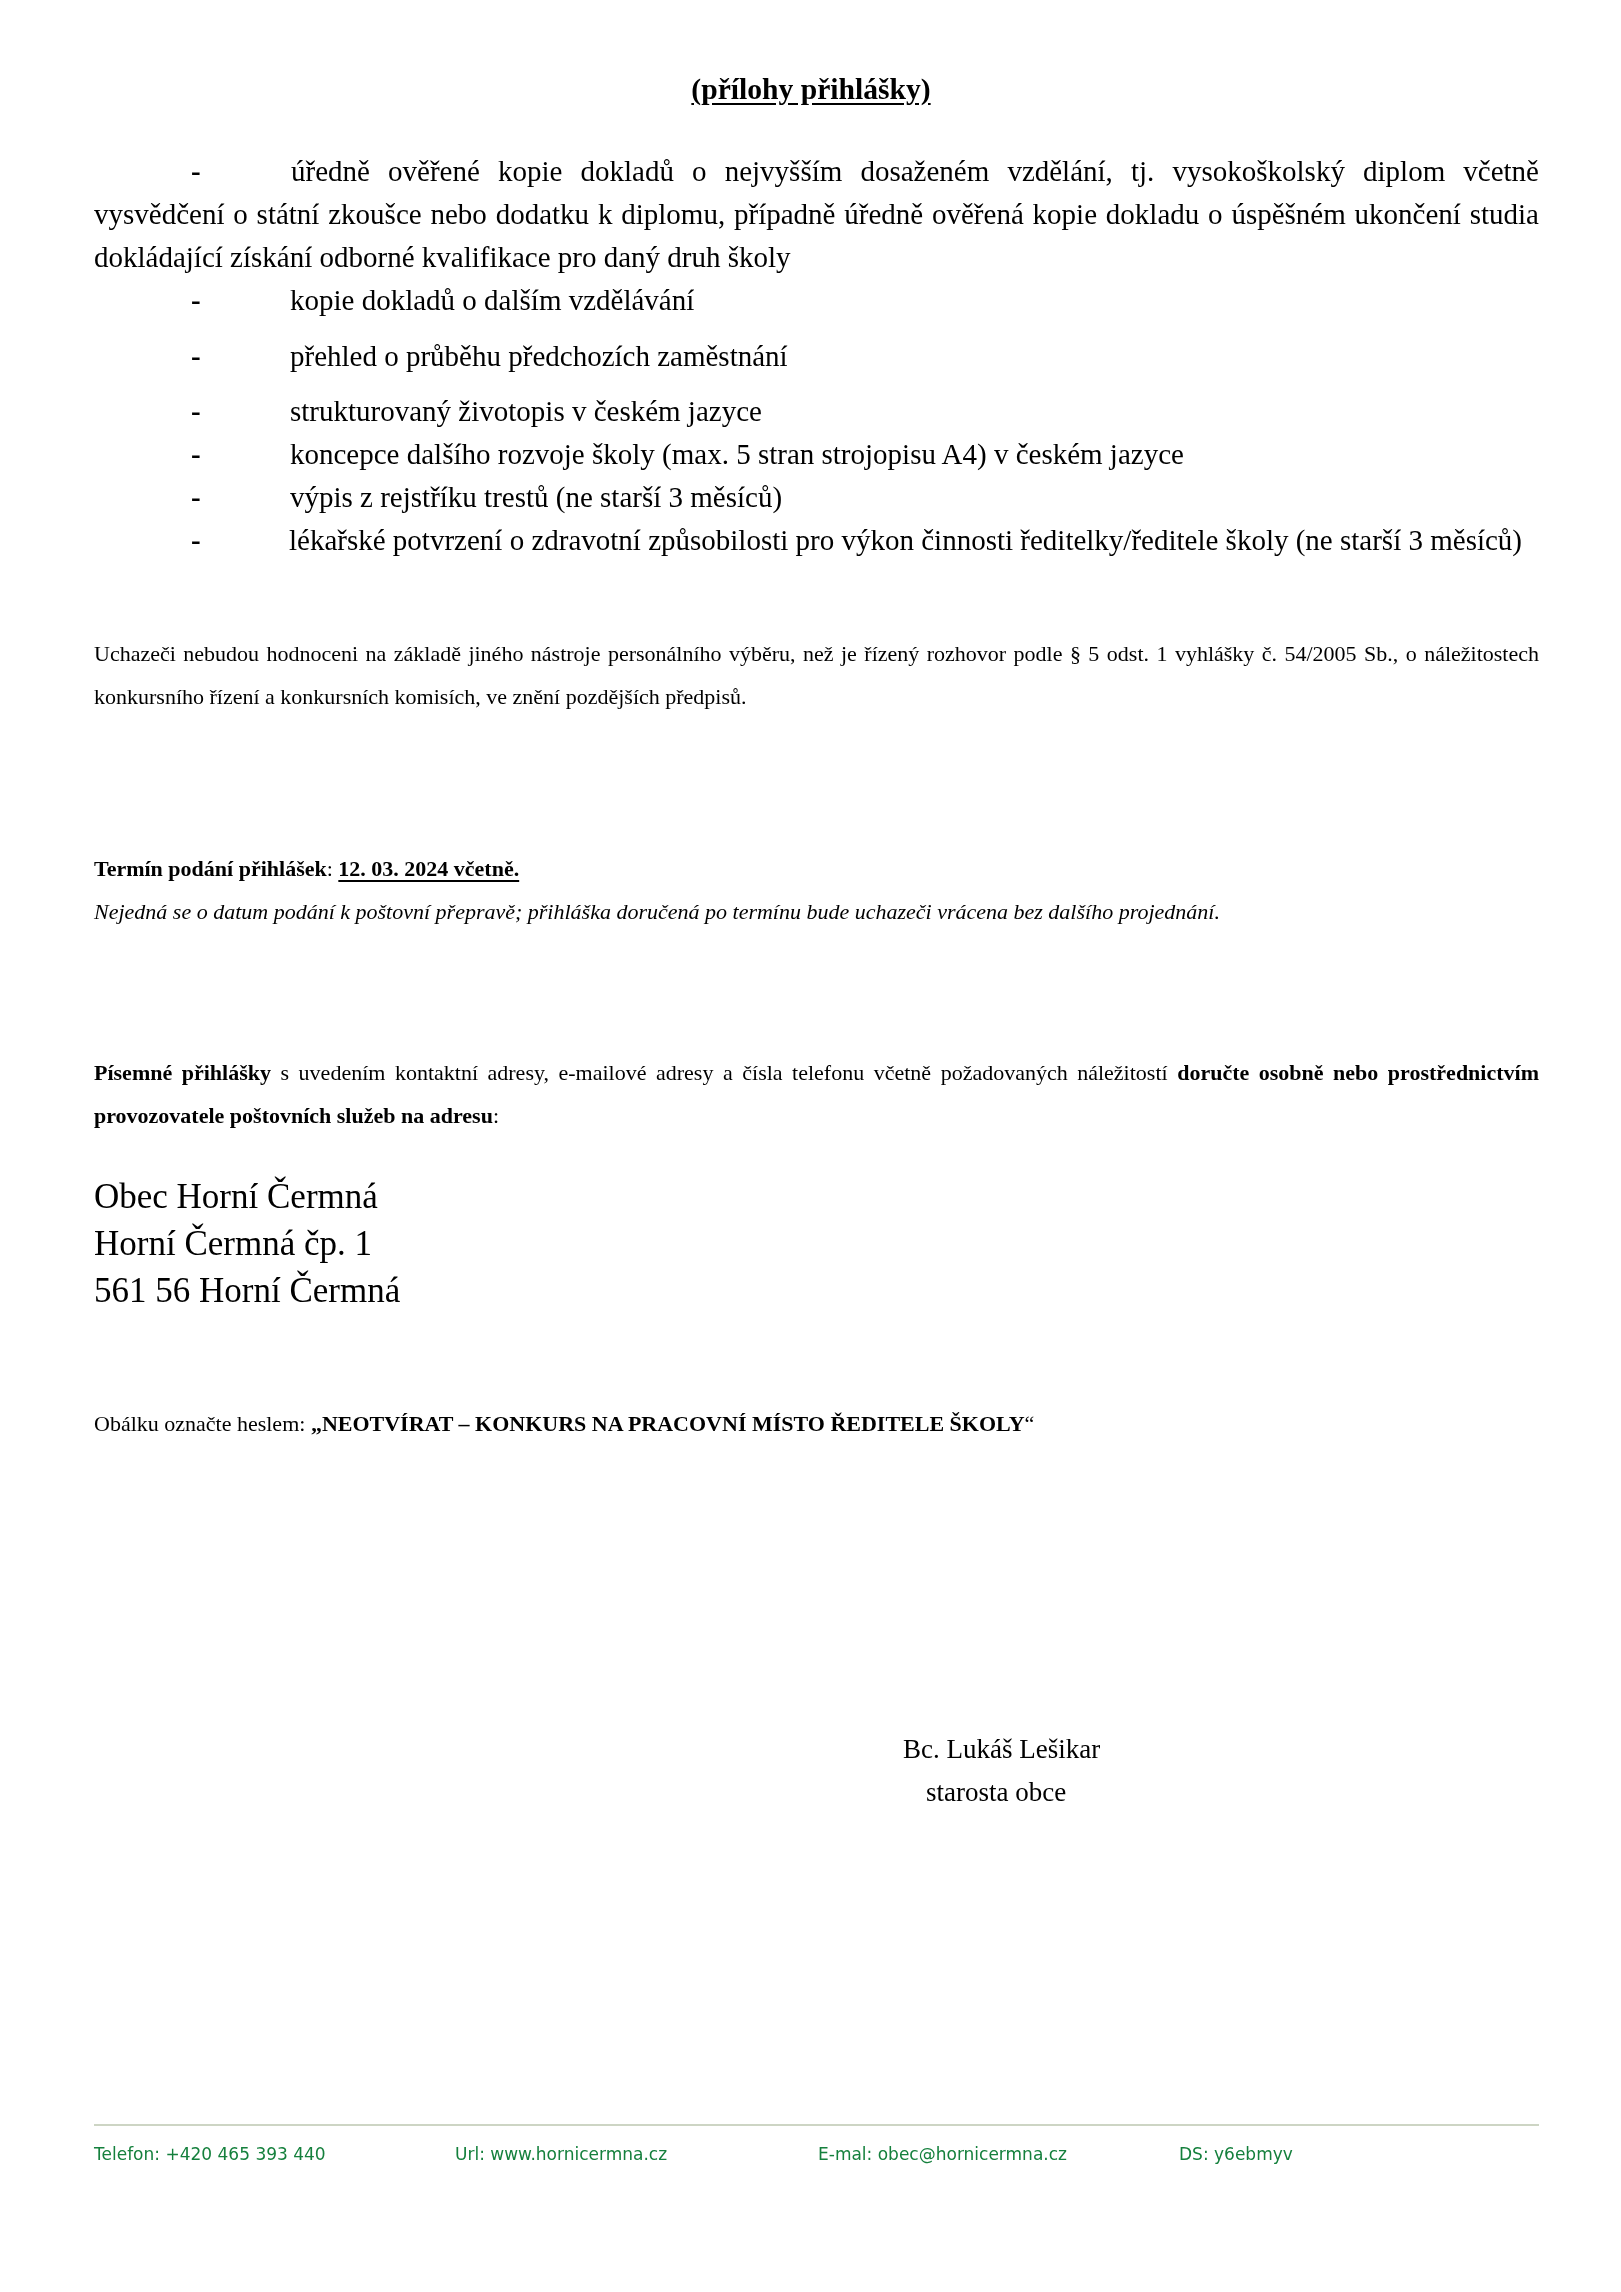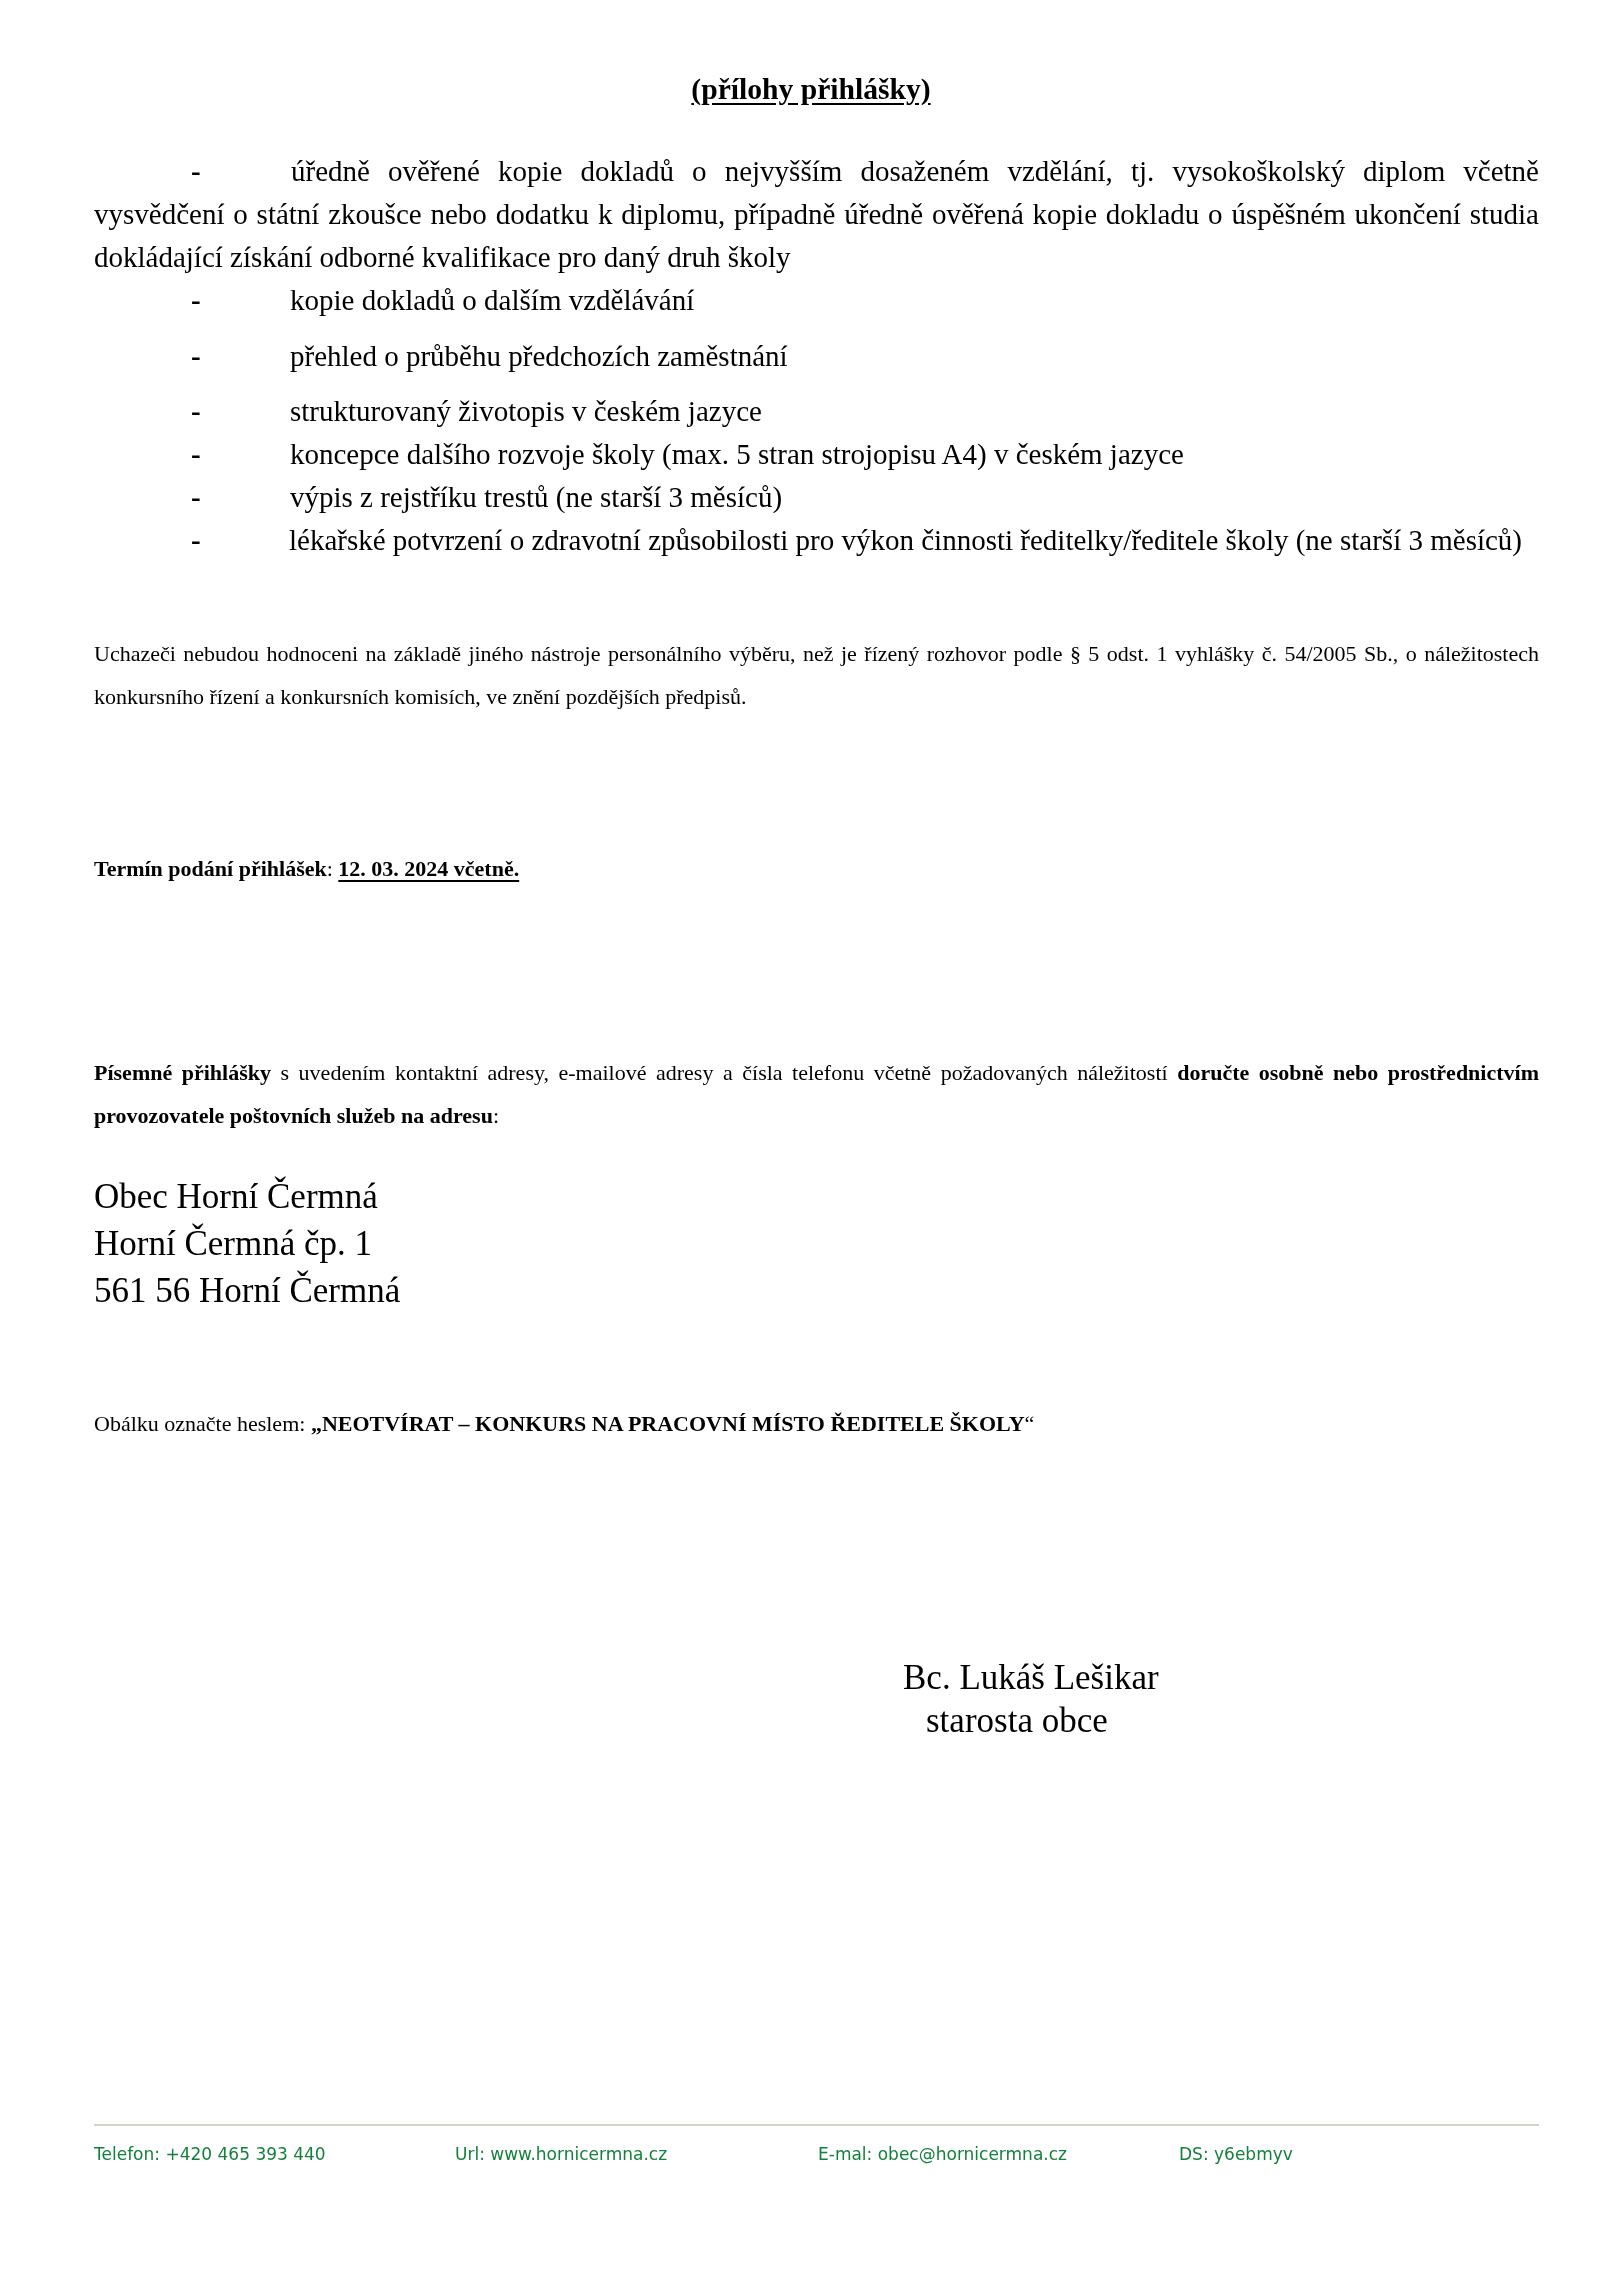--- a/index.html
+++ b/index.html
@@ -12,21 +12,21 @@
   .list { position: absolute; left: 191px; top: 150px; width: 1349px; font-size: 29px; line-height: 43px; }
   .li { position: relative; text-align: justify; }
   .li .dash { position: absolute; left: 0; top: 0; font-weight: bold; }
   .li .txt { display: block; text-indent: 99px; }
   .block { position: absolute; left: 94px; width: 1445px; font-size: 22px; line-height: 43px; text-align: justify; }
   .justify-last { text-align-last: left; }
   .b { font-weight: bold; margin-top: 36px; }
   .i { font-style: italic; }
   .u { text-decoration: underline; text-underline-offset: 3.6px; }
   .addr { position: absolute; left: 94px; top: 1173px; font-size: 35px; line-height: 47px; }
-  .sig { position: absolute; left: 903px; top: 1656px; font-size: 35px; line-height: 43px; }
+  .sig { position: absolute; left: 903px; top: 1728px; font-size: 27px; line-height: 43px; }
   .sig .role { padding-left: 23px; }
   .footer-line { position: absolute; left: 94px; top: 2124px; width: 1445px; height: 1.8px; background: #cdd5c4; }
   .footer { position: absolute; left: 94px; top: 2142px; width: 1445px;
             font-family: "DejaVu Sans", "Liberation Sans", sans-serif; font-size: 17px; line-height: 24px; color: #15803d; }
   .frow { position: relative; height: 24px; white-space: nowrap; }
   .frow span { position: absolute; top: 0; }
   .c1 { left: 0; } .c2 { left: 361px; } .c2b { left: 361px; } .c3 { left: 724px; } .c4 { left: 1085px; }
 </style>
 </head>
 <body>
@@ -67,20 +67,21 @@
       <span class="txt" style="margin-left:-97px;text-indent:195px;width:1445px;">lékařské potvrzení o zdravotní způsobilosti pro výkon činnosti ředitelky/ředitele školy (ne starší 3 měsíců)</span>
     </div>
   </div>
 
   <p class="block" style="top:632px;margin:0;">Uchazeči nebudou hodnoceni na základě jiného nástroje personálního výběru, než je řízený rozhovor podle § 5 odst. 1 vyhlášky č. 54/2005 Sb., o náležitostech konkursního řízení a konkursních komisích, ve znění pozdějších předpisů.</p>
 
   <div class="block" style="top:847px;">
     <div class="justify-last">
       <span class="b">Termín podání přihlášek</span><span>: </span><span class="b u">12. 03. 2024 včetně.</span>
     </div>
+    <div class="i">Nejedná se o datum podání k poštovní přepravě; přihláška doručená po termínu bude uchazeči vrácena bez dalšího projednání.</div>
   </div>
 
   <p class="block" style="top:1051px;margin:0;">
     <span class="b">Písemné přihlášky</span><span> s uvedením kontaktní adresy, e-mailové adresy a čísla telefonu včetně požadovaných náležitostí </span><span class="b">doručte osobně nebo prostřednictvím provozovatele poštovních služeb na adresu</span><span>:</span>
   </p>
 
   <div class="addr">
     <div>Obec Horní Čermná</div>
     <div>Horní Čermná čp. 1</div>
     <div>561 56 Horní Čermná</div>

